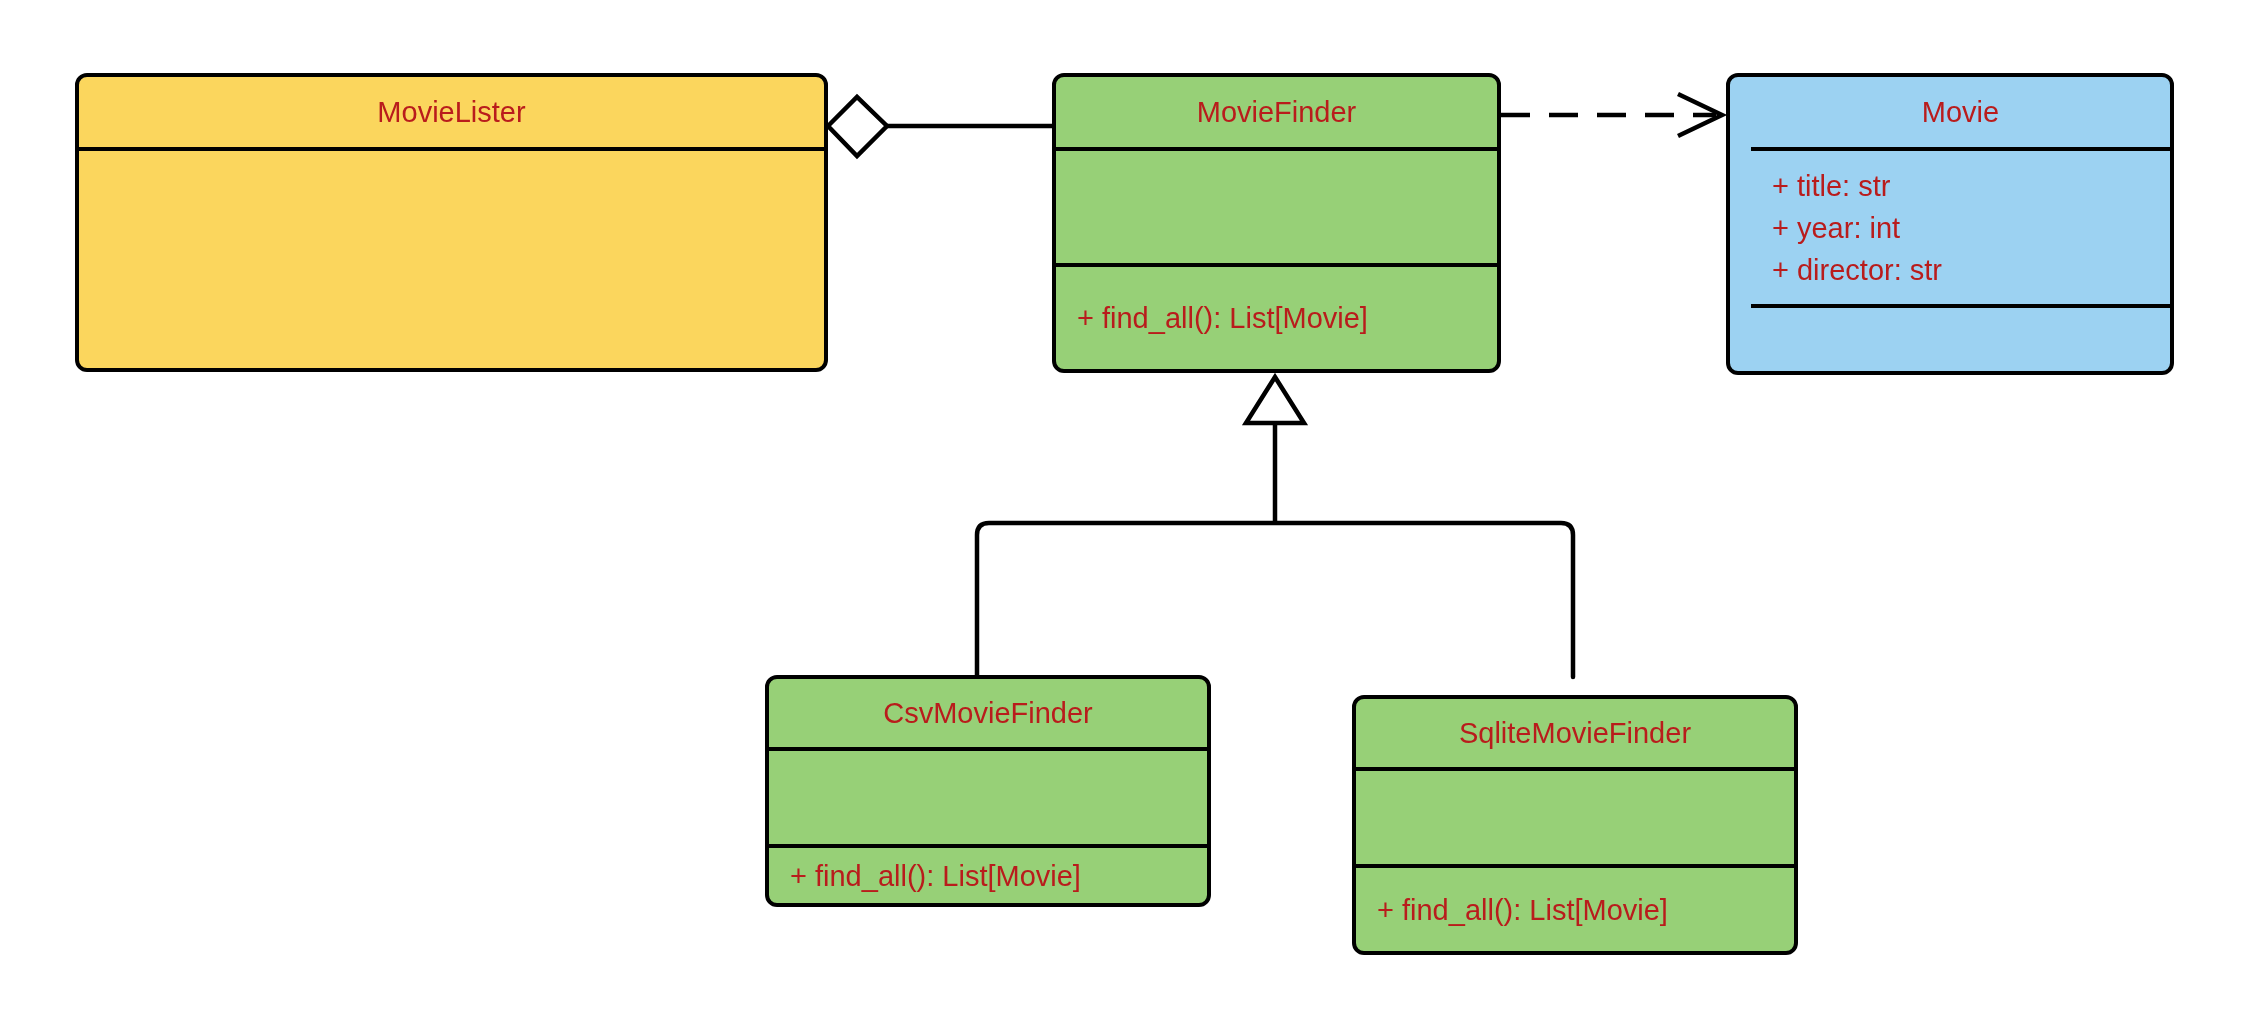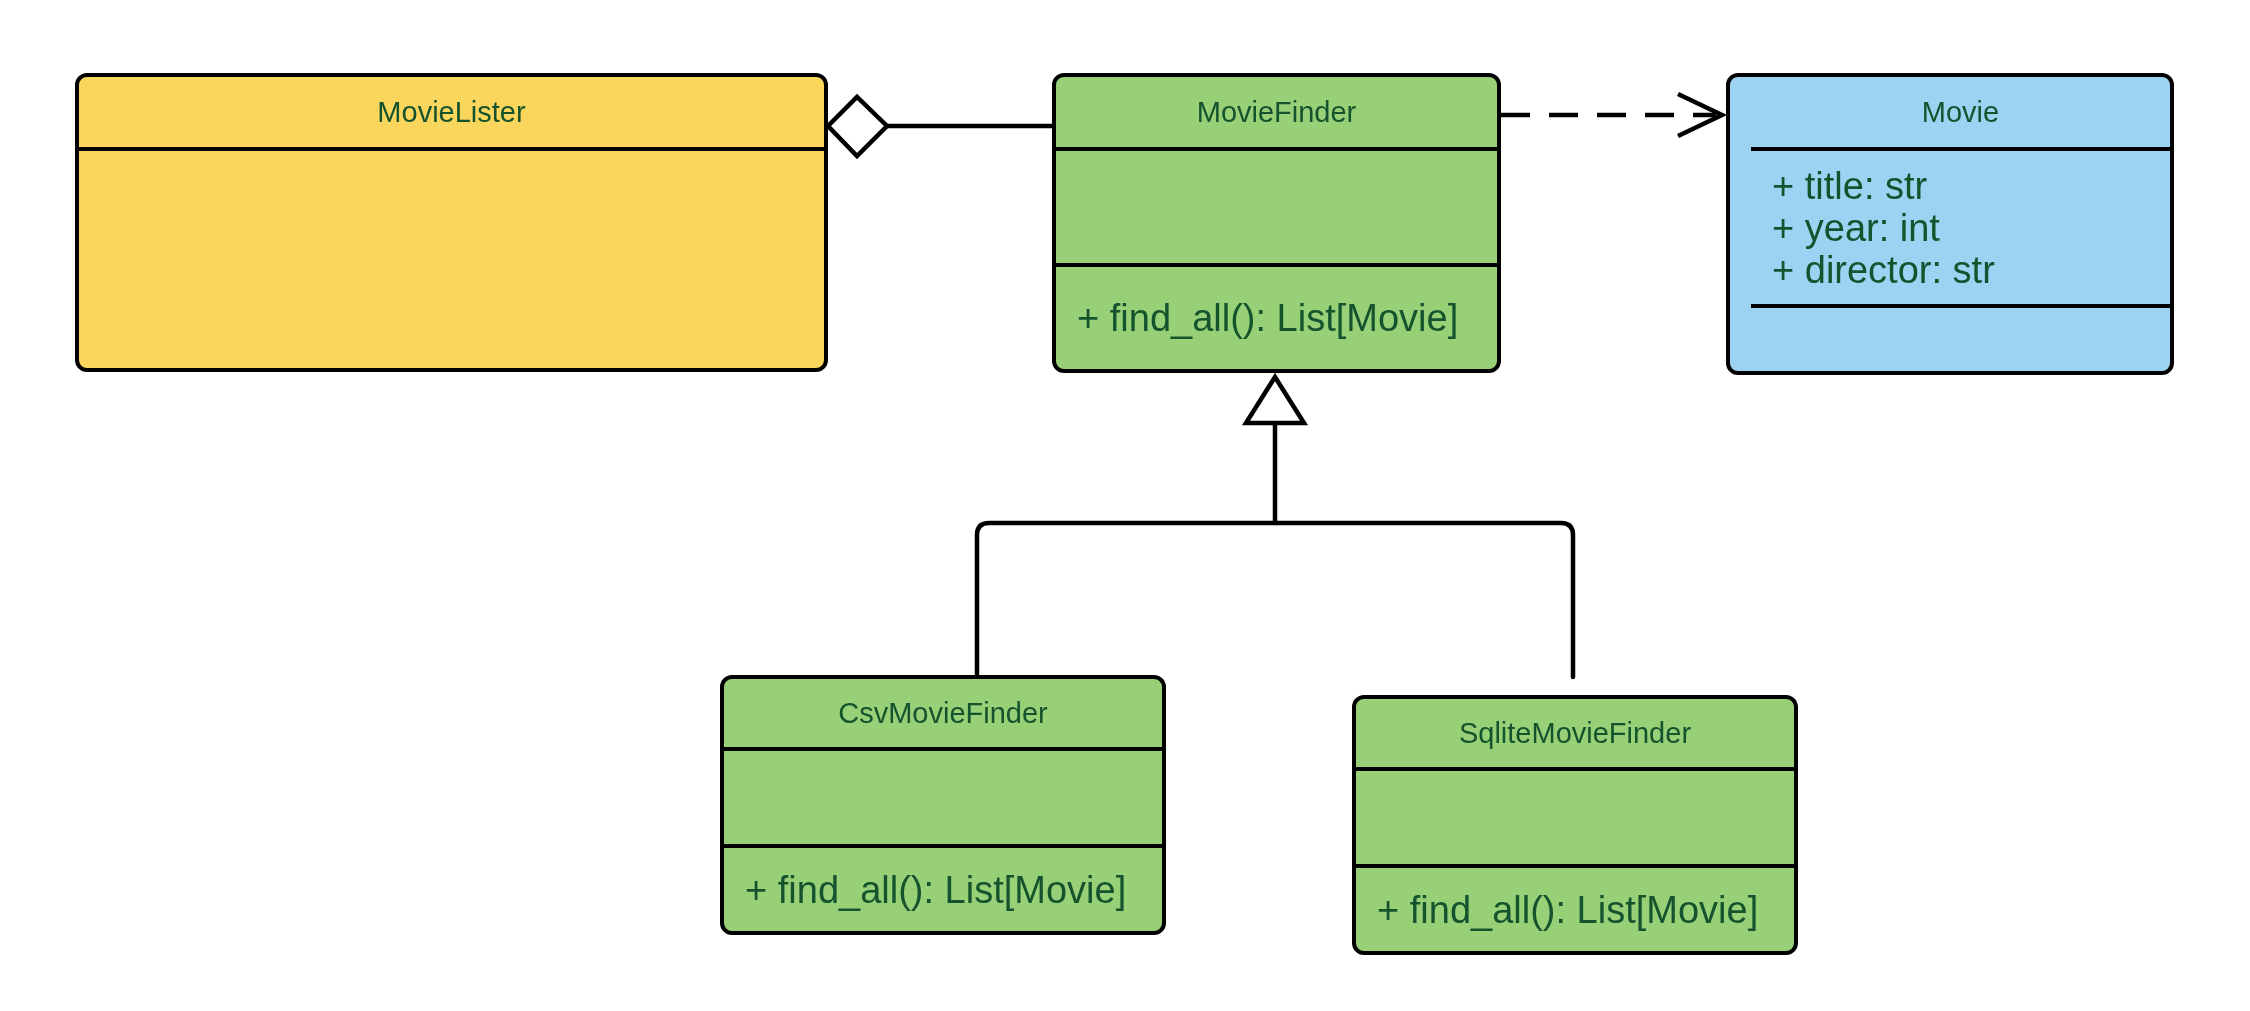--- a/index.html
+++ b/index.html
@@ -6,21 +6,21 @@
     margin: 0;
     padding: 0;
     background: #ffffff;
   }
   .canvas {
     position: relative;
     width: 2250px;
     height: 1011px;
     background: #ffffff;
     font-family: "Liberation Sans", "DejaVu Sans", sans-serif;
-    color: #14532d;
+    color: #b91c1c;
     overflow: hidden;
   }
   .connectors {
     position: absolute;
     left: 0;
     top: 0;
     width: 2250px;
     height: 1011px;
   }
   .connectors * {
@@ -47,42 +47,42 @@
     font-size: 29px;
   }
   .compartment.attrs,
   .compartment.methods {
     border-top: 4px solid #000000;
     display: flex;
     flex-direction: column;
     justify-content: center;
   }
   .member {
-    font-size: 38px;
+    font-size: 29px;
     line-height: 42px;
     padding-left: 21px;
     white-space: nowrap;
   }
   
   .c-lister  { left: 75px;   top: 73px;  width: 753px; height: 299px; }
   .c-lister  .title   { height: 70px; }
   .c-lister  .attrs   { height: 97px; }
   .c-lister  .methods { flex: 1 1 auto; }
 
   .c-finder  { left: 1052px; top: 73px;  width: 449px; height: 300px; }
   .c-finder  .title   { height: 70px; }
   .c-finder  .attrs   { height: 116px; }
   .c-finder  .methods { flex: 1 1 auto; }
 
   .c-movie   { left: 1726px; top: 73px;  width: 448px; height: 302px; padding-left: 21px; }
   .c-movie   .title   { height: 70px; }
   .c-movie   .attrs   { height: 157px; }
   .c-movie   .methods { flex: 1 1 auto; }
 
-  .c-csv     { left: 720px;  top: 675px; width: 446px; height: 260px; }
+  .c-csv     { left: 765px;  top: 675px; width: 446px; height: 232px; }
   .c-sqlite  { left: 1352px; top: 675px; width: 446px; height: 260px; margin-top: 20px; }
   .c-csv .title,   .c-sqlite .title   { height: 68px; }
   .c-csv .attrs,   .c-sqlite .attrs   { height: 97px; }
   .c-csv .methods, .c-sqlite .methods { flex: 1 1 auto; }
 </style>
 </head>
 <body>
 
 <div class="canvas">
 

